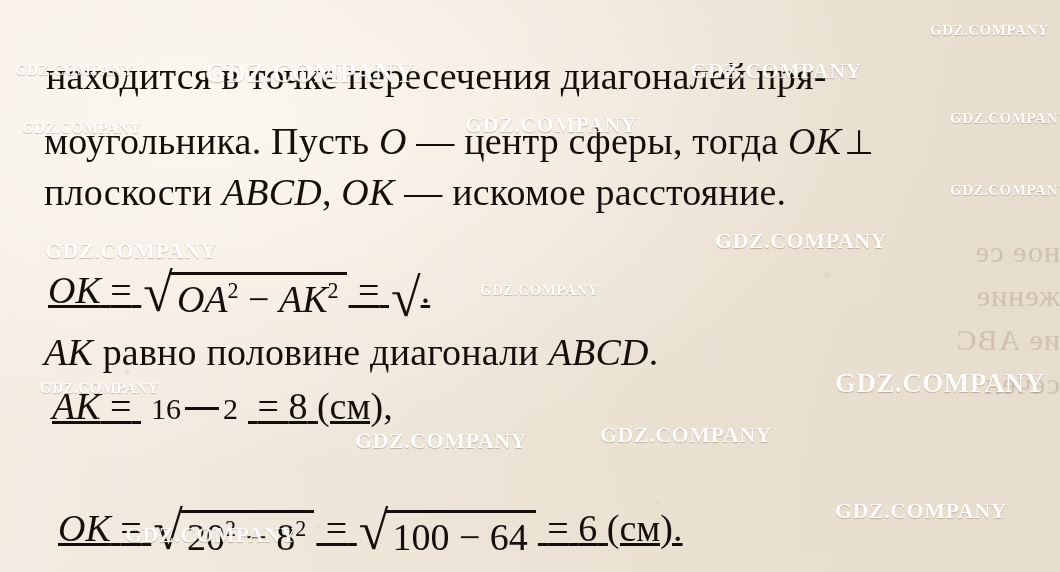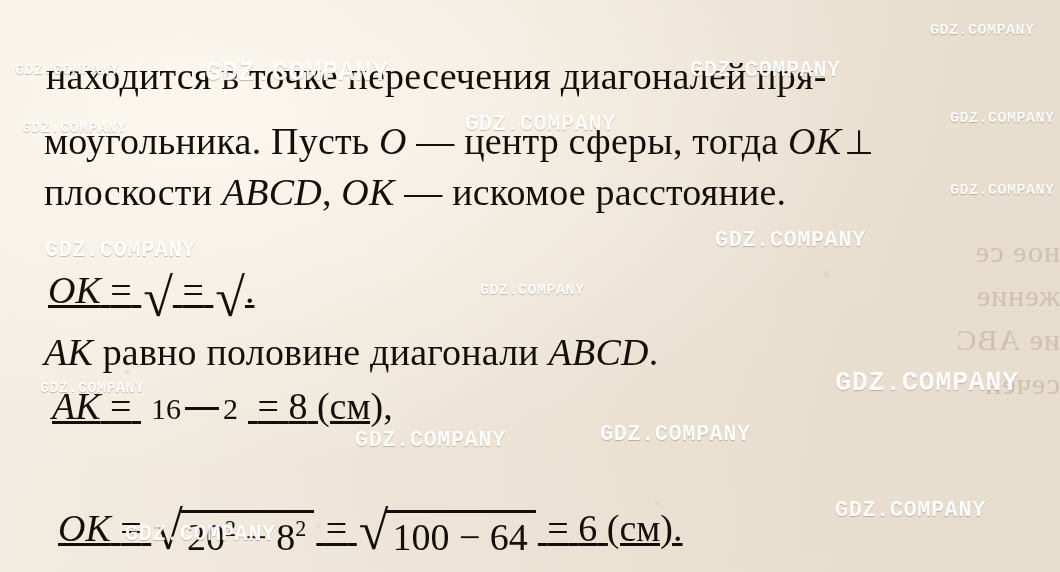--- a/index.html
+++ b/index.html
@@ -151,21 +151,21 @@
   }
 
   .perp {
     font-size: 34px;
     padding-left: 3px;
   }
 
   
   .wm {
     position: absolute;
-    font-family: Liberation Mono, monospace;
+    font-family: Liberation Serif, serif;
     font-weight: 700;
     color: #ffffff;
     opacity: 0.93;
     text-shadow: 0 1px 1px rgba(120,105,90,0.45);
     letter-spacing: 0.5px;
     white-space: nowrap;
     user-select: none;
     pointer-events: none;
   }
   .wm-sm { font-size: 15px; }
@@ -195,20 +195,25 @@
     <div class="line body-line" style="left:44px; top:142px;">
       <span>плоскости </span><span class="it">ABCD</span><span>, </span><span class="it">OK</span><span> — искомое расстояние.</span>
     </div>
 
 
     <div class="line math" style="left:48px; top:240px;">
       <span class="it">OK</span>
       <span>=</span>
       <span class="sqrt">
         <span class="radical">√</span>
+        <span class="rad-body">
+          <span class="it">OA</span><sup class="pw">2</sup>
+          <span>−</span>
+          <span class="it">AK</span><sup class="pw">2</sup>
+        </span>
       </span>
       <span>=</span>
       <span class="sqrt">
         <span class="radical">√</span>
       </span><span>.</span>
     </div>
 
     <div class="line body-line" style="left:44px; top:302px;">
       <span class="it">AK</span><span> равно половине диагонали </span><span class="it">ABCD</span><span>.</span>
     </div>

